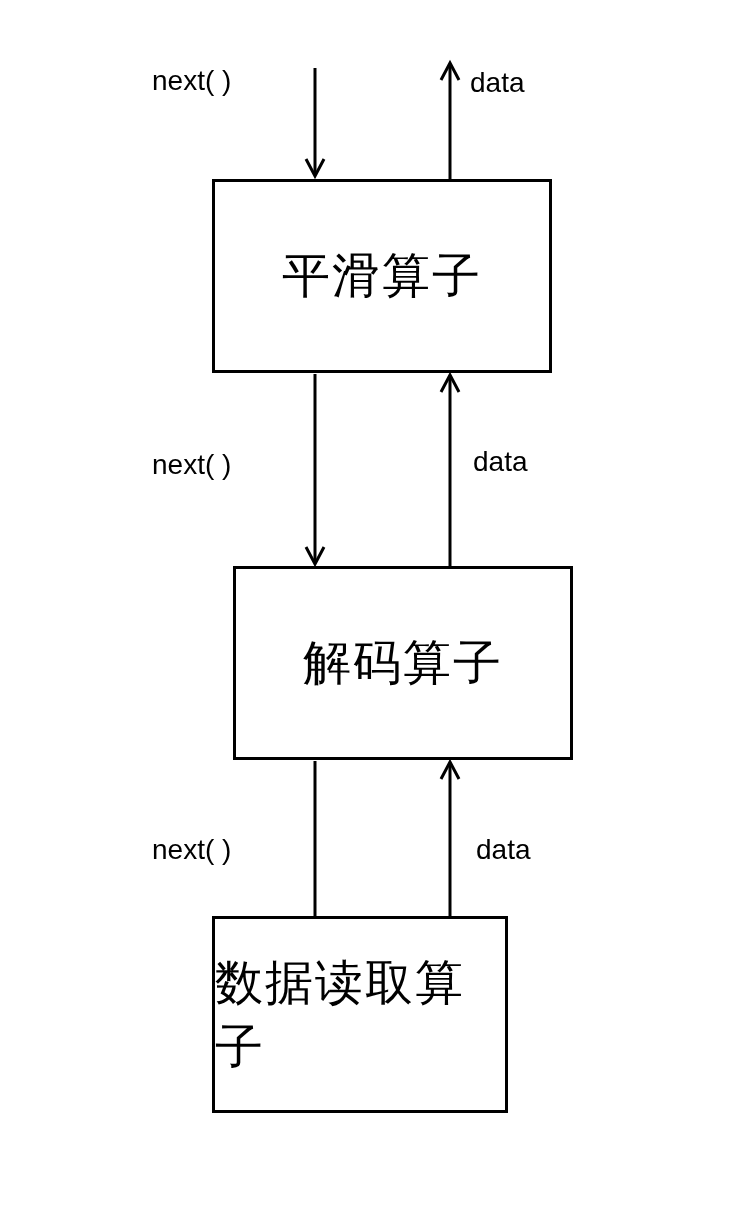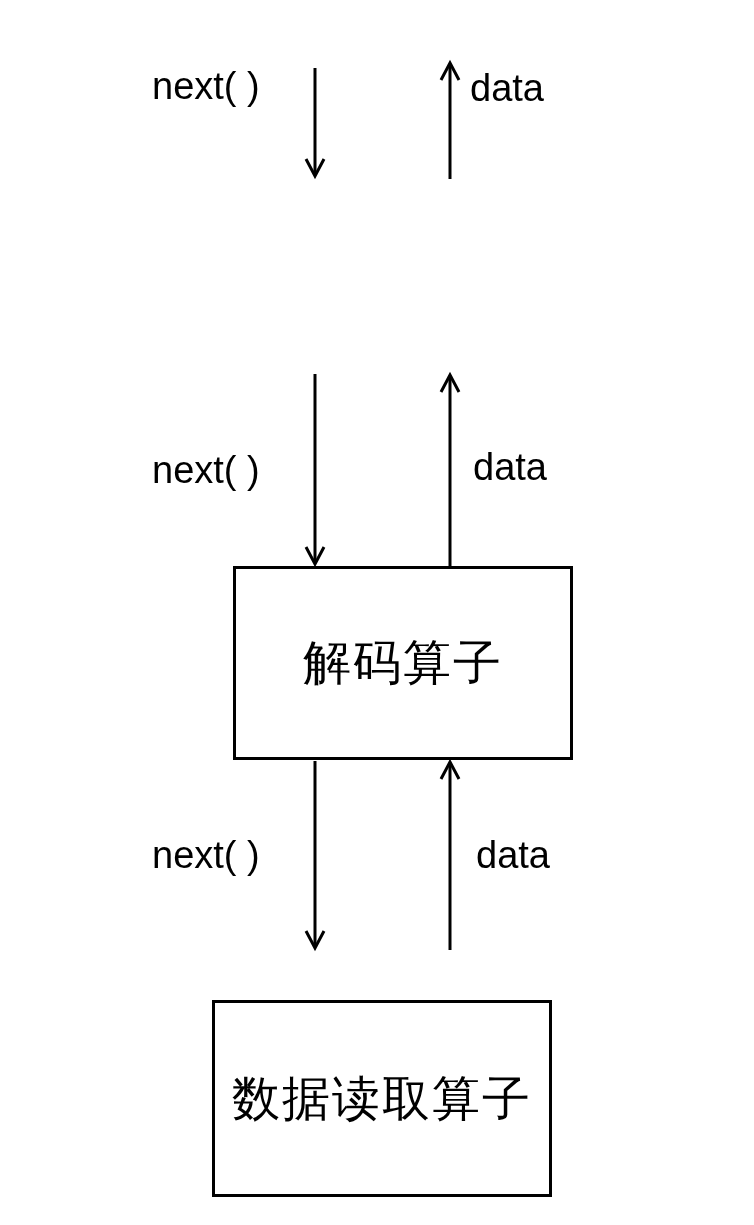--- a/index.html
+++ b/index.html
@@ -23,24 +23,24 @@
     border: 3px solid #000000;
     background: #ffffff;
     display: flex;
     align-items: center;
     justify-content: center;
     font-size: 48px;
     letter-spacing: 2px;
   }
   .node-1 { left: 212px; top: 179px; width: 340px; height: 194px; }
   .node-2 { left: 212px; top: 566px; width: 340px; height: 194px; margin-left: 21px; }
-  .node-3 { left: 212px; top: 1000px; width: 340px; height: 197px; text-align: right; }
+  .node-3 { left: 212px; top: 916px; width: 296px; height: 197px; }
   .edge-label {
     position: absolute;
-    font-size: 38px;
+    font-size: 28px;
     line-height: 1.1;
     white-space: nowrap;
     text-align: right;
   }
   .lbl-next-a { left: 152px; top: 66px; }
   .lbl-data-a { left: 470px; top: 68px; }
   .lbl-next-b { left: 152px; top: 450px; }
   .lbl-data-b { left: 473px; top: 447px; }
   .lbl-next-c { left: 152px; top: 835px; }
   .lbl-data-c { left: 476px; top: 835px; }
@@ -80,20 +80,23 @@
     </g>
   </svg>
 
   <div class="edge-label lbl-next-a">next( )</div>
   <div class="edge-label lbl-data-a">data</div>
   <div class="edge-label lbl-next-b">next( )</div>
   <div class="edge-label lbl-data-b">data</div>
   <div class="edge-label lbl-next-c">next( )</div>
   <div class="edge-label lbl-data-c">data</div>
 
+  <div class="node node-1">
+    <span>平滑算子</span>
+  </div>
   <div class="node node-2">
     <span>解码算子</span>
   </div>
   <div class="node node-3">
     <span>数据读取算子</span>
   </div>
 
 </div>
 
 </body></html>

